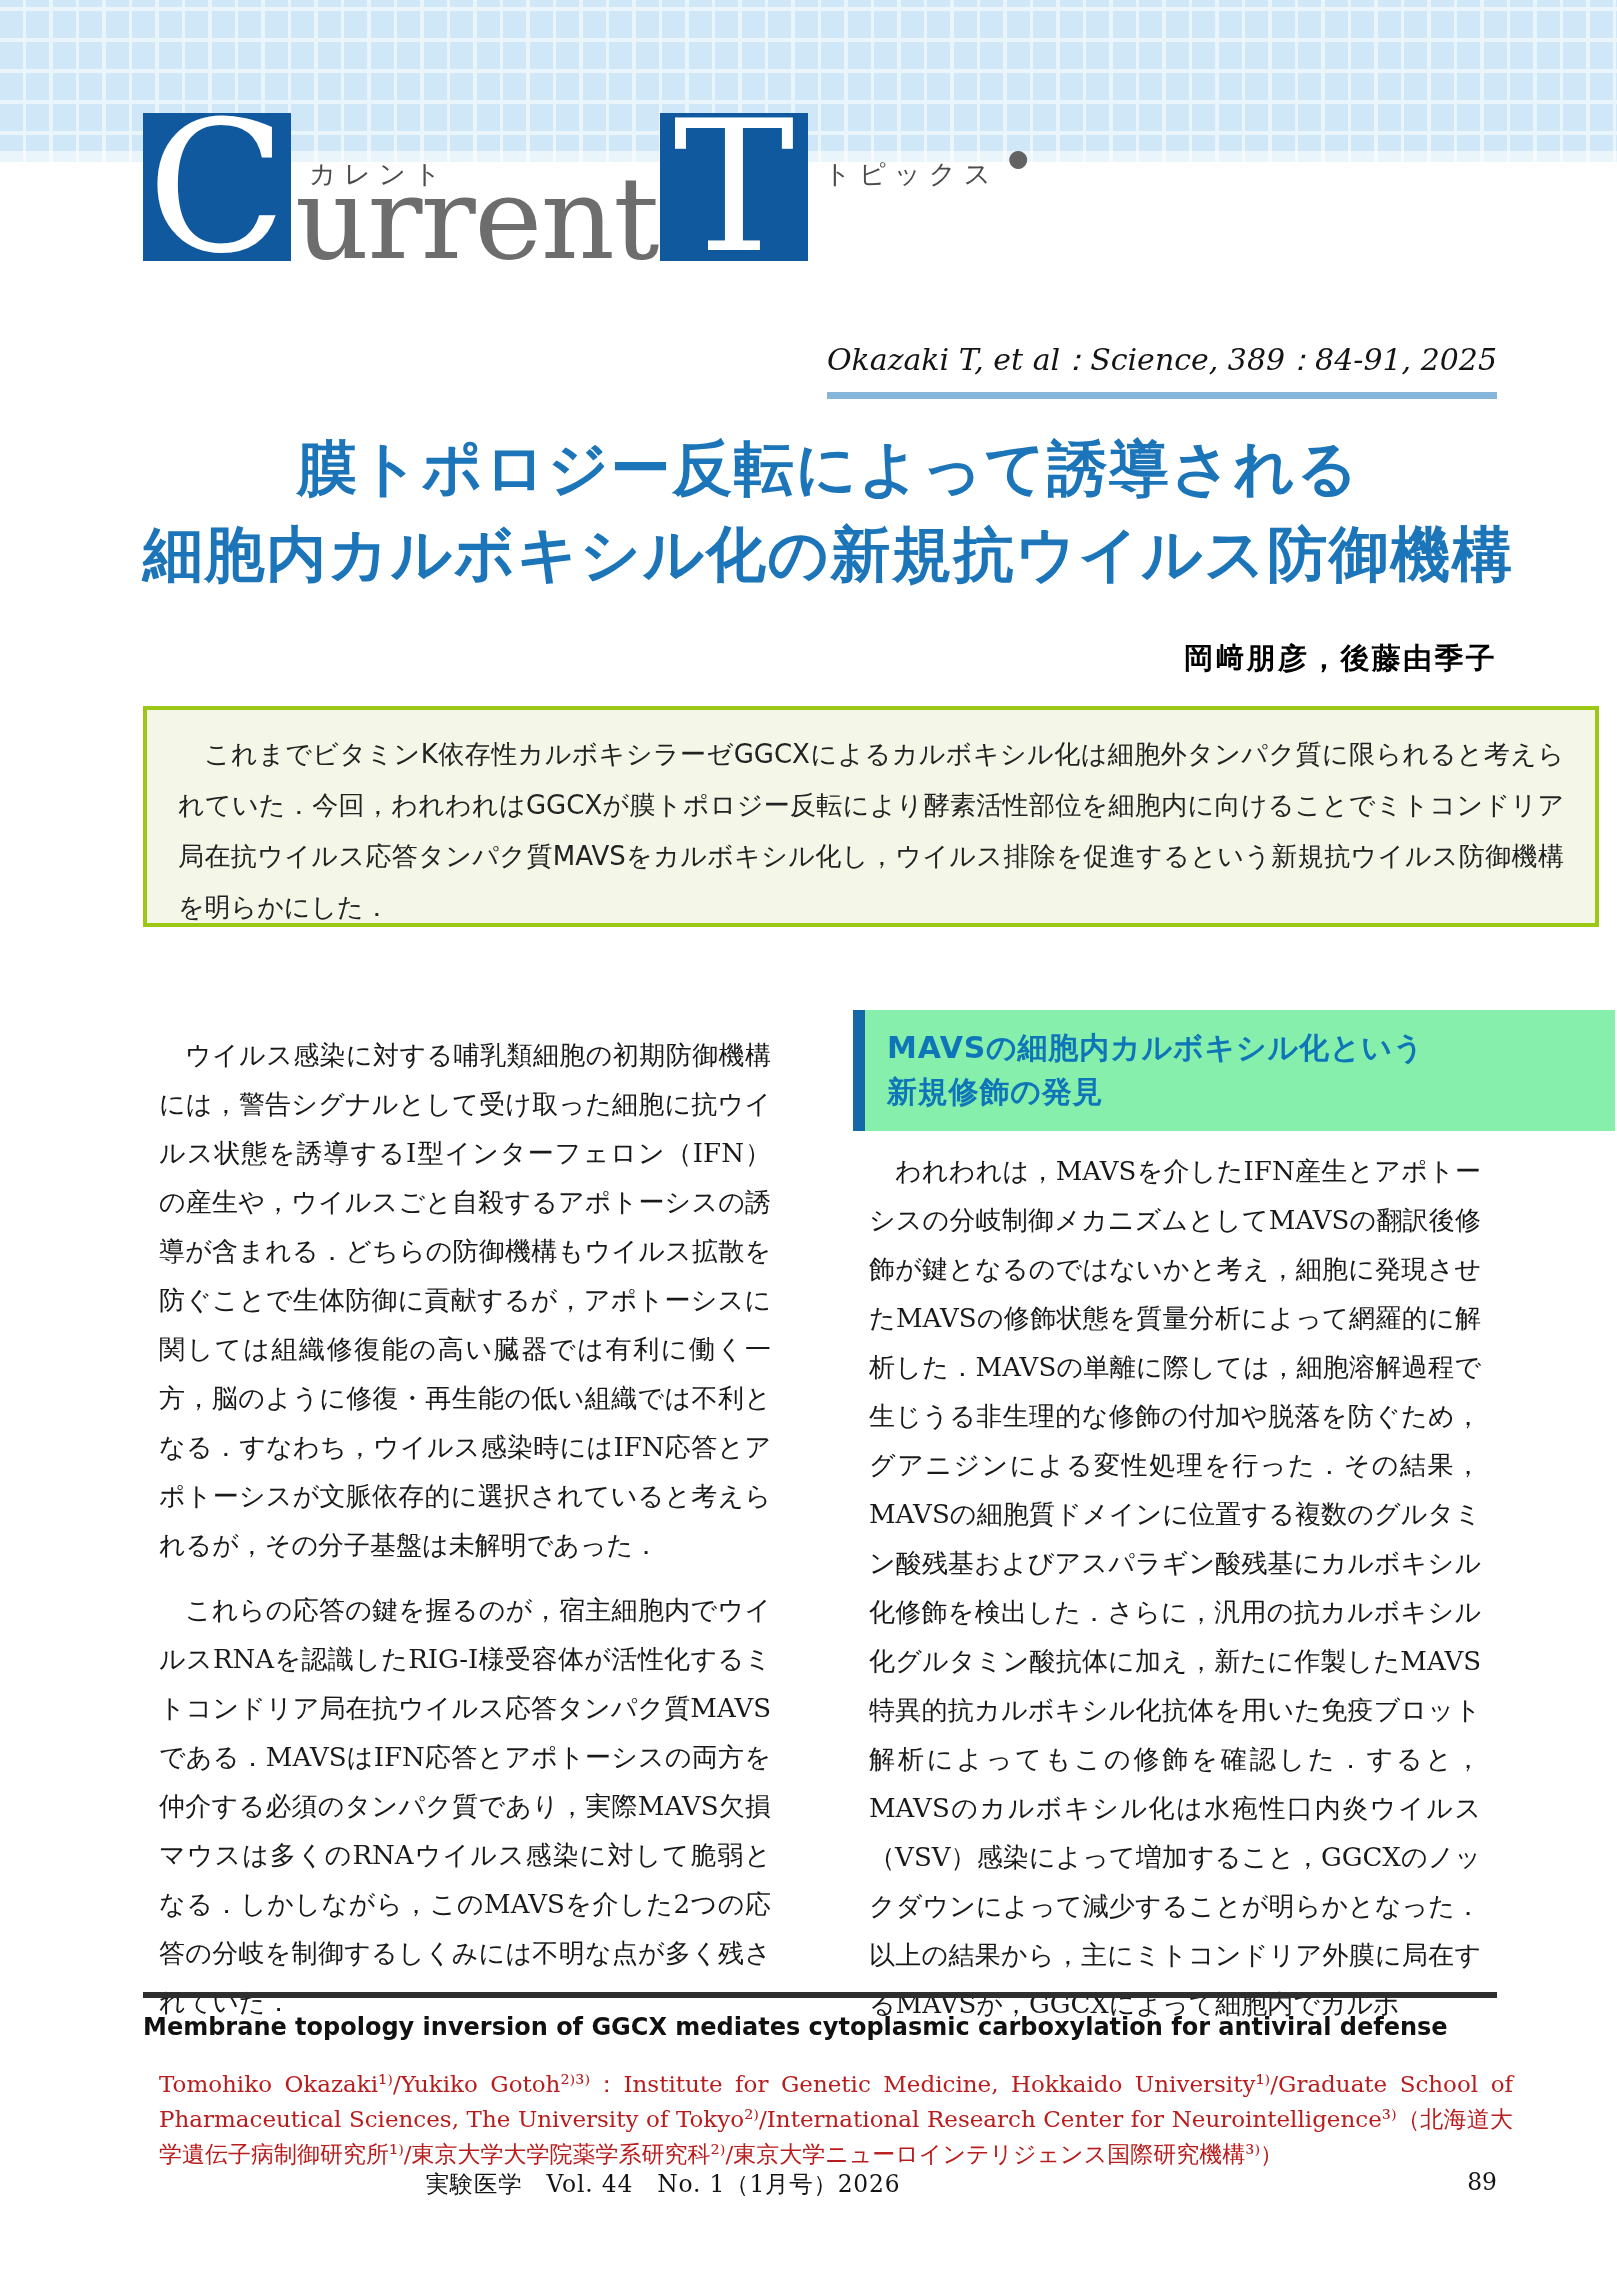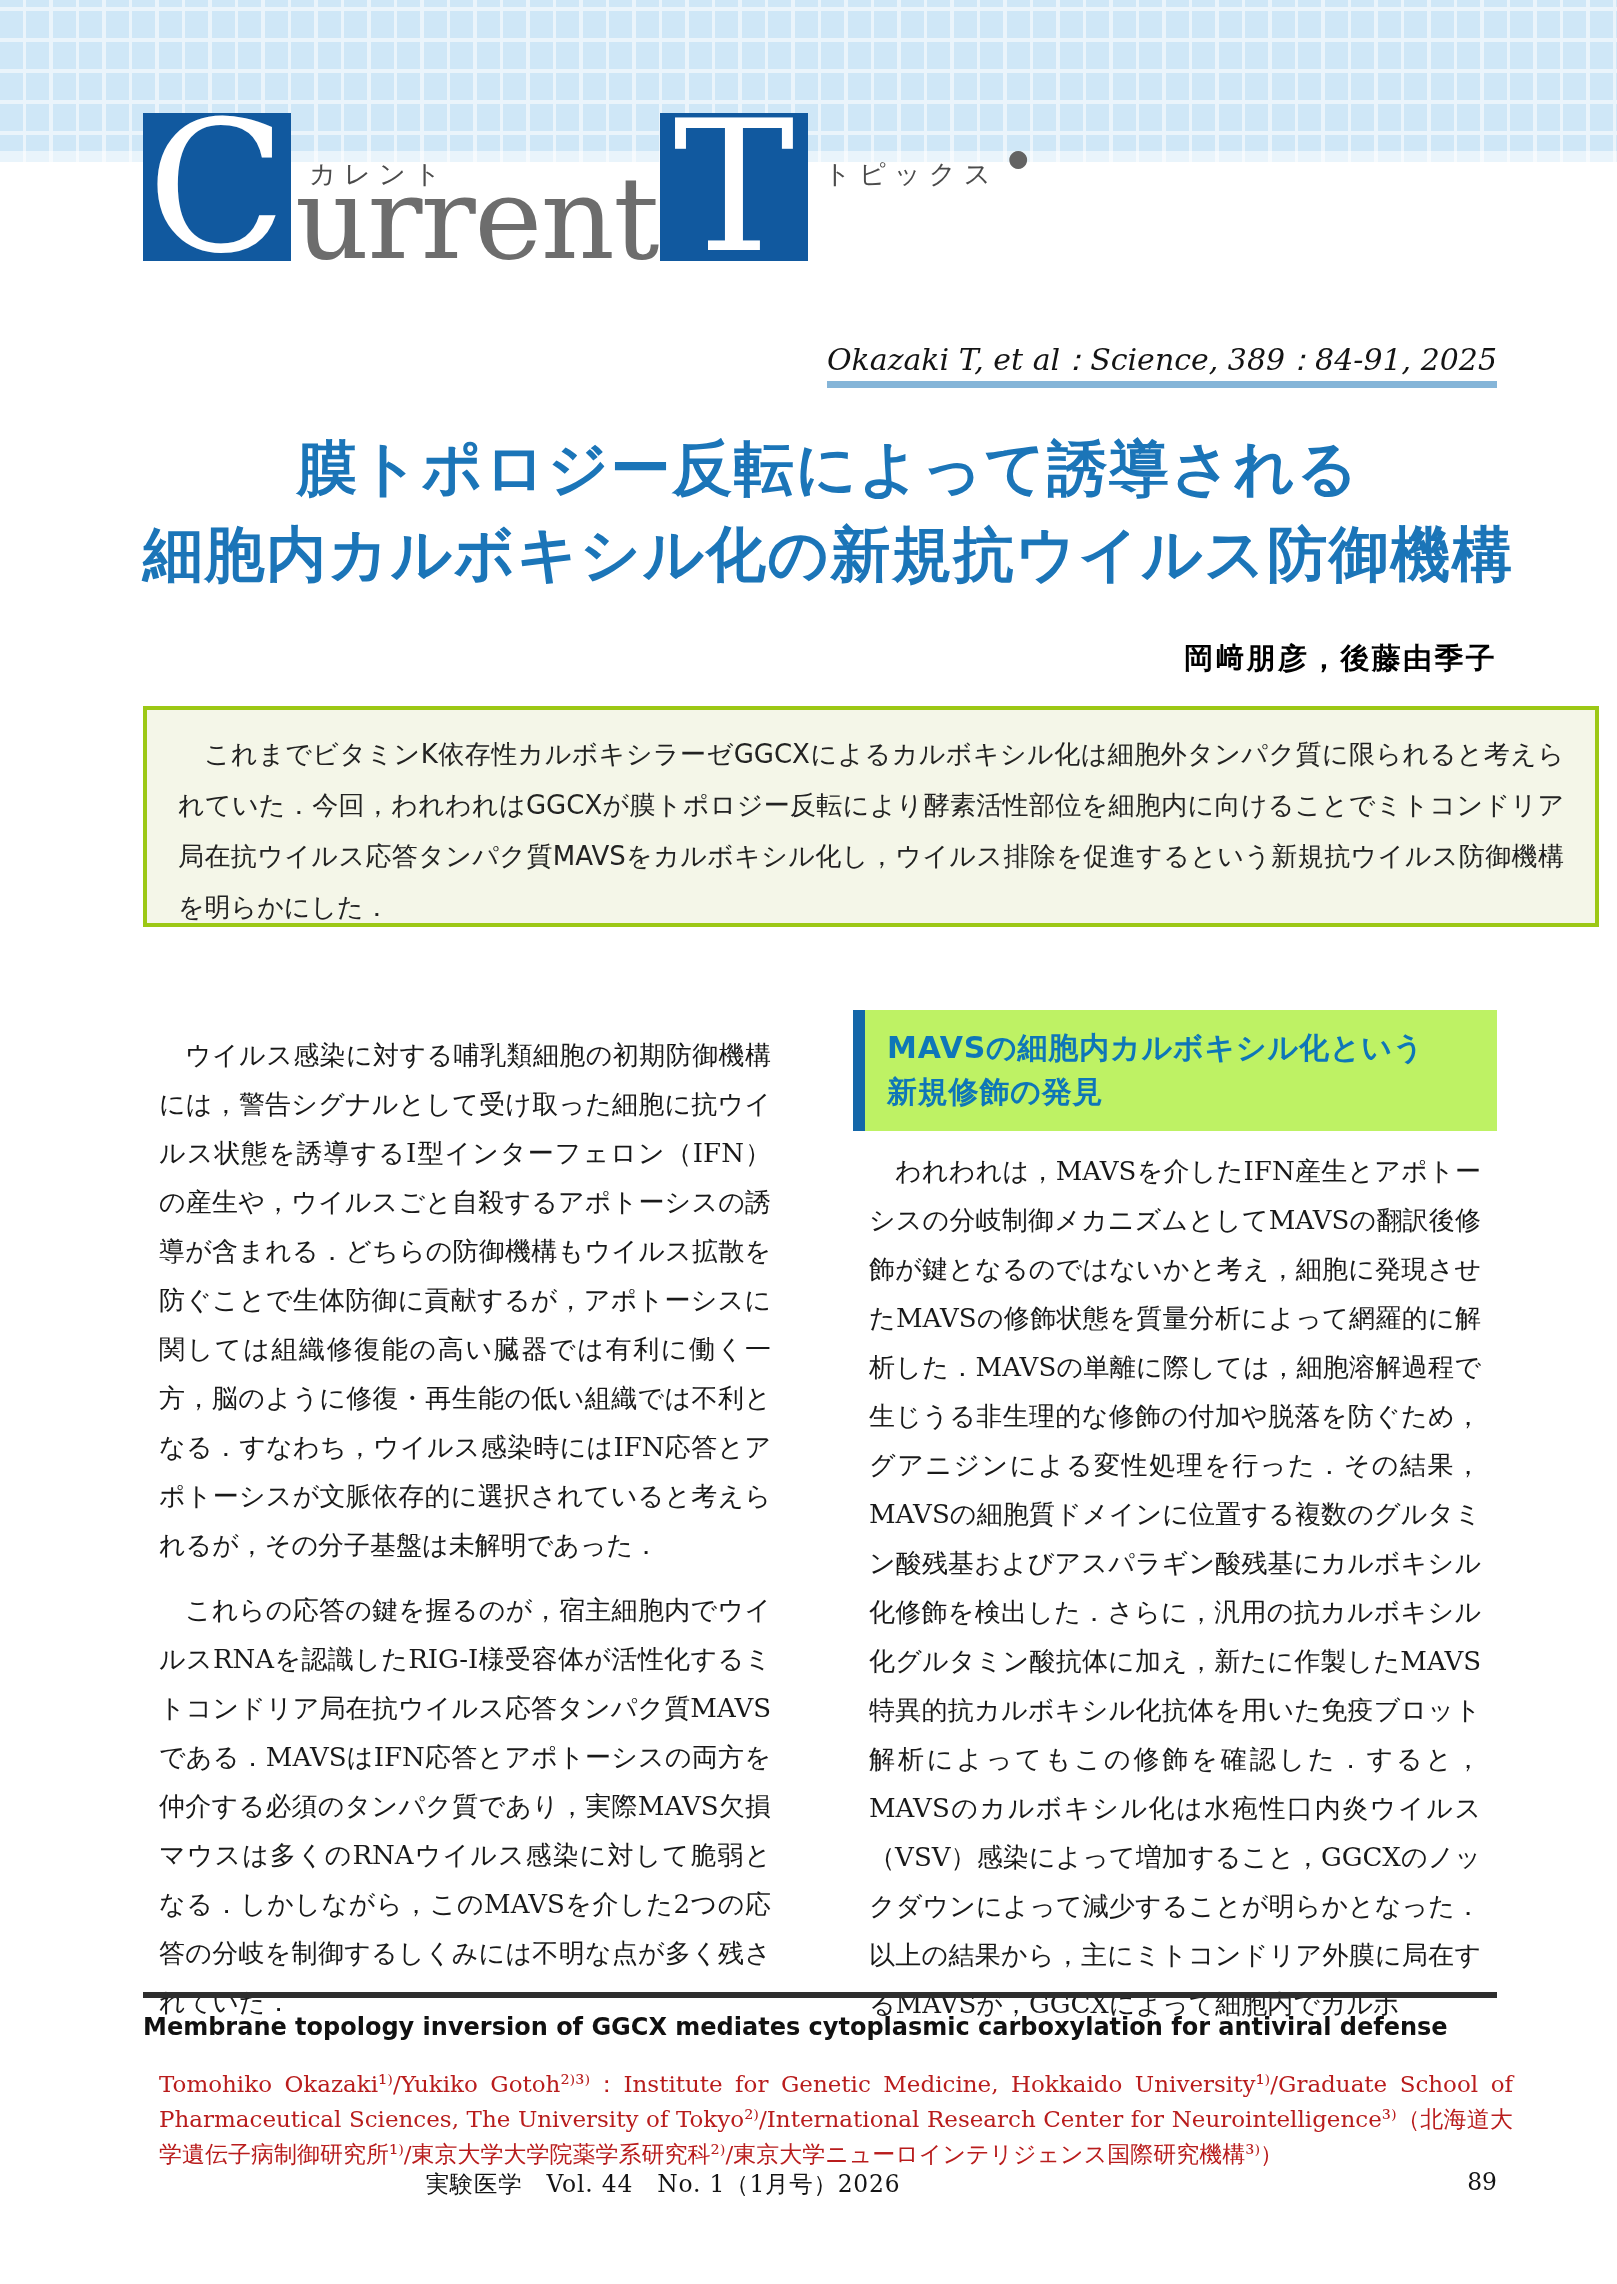--- a/index.html
+++ b/index.html
@@ -50,21 +50,21 @@
     position:absolute;left:1008px;top:147px;
     font-size:23.4px;color:#636363;line-height:23.4px;
     font-family:"DejaVu Sans",sans-serif;
   }
 
   
   .citation{
     position:absolute;right:121px;top:340px;
     font-family:"DejaVu Serif",serif;font-style:italic;
     font-size:30px;color:#141414;white-space:nowrap;
-    border-bottom:7px solid #85b5d8;
+    padding-bottom:11px;border-bottom:7px solid #85b5d8;
   }
 
   
   .article-title{
     position:absolute;left:143px;top:425px;margin:0;
     font-family:"DejaVu Sans","Liberation Sans",sans-serif;
     font-weight:bold;font-size:60px;line-height:86px;letter-spacing:1.6px;
     color:#1b75b8;white-space:nowrap;text-align:center;
   }
   .article-title span{display:block;}
@@ -92,22 +92,22 @@
   .col-left{left:143px;top:1015px;}
   .col-right{left:853px;top:1010px;}
   .body-par{
     margin:16px;font-family:"DejaVu Serif","Liberation Serif",serif;
     font-size:26px;line-height:49px;color:#191919;text-align:justify;
     text-indent:26px;overflow-wrap:break-word;
   }
 
   
   .section-heading{
-    box-sizing:border-box;width:644px;min-height:120px;
-    background:#bef264;border-left:12.5px solid #1467a9;
+    box-sizing:border-box;width:762px;min-height:120px;
+    background:#86efac;border-left:12.5px solid #1467a9;
     padding:16.4px 7.8px 16.4px 22px;margin-bottom:14px;
   }
   .section-heading span{
     display:block;font-family:"DejaVu Sans","Liberation Sans",sans-serif;
     font-weight:bold;font-size:30px;line-height:44px;color:#0e76b8;
     letter-spacing:0.8px;
   }
 
   
   .footnote-rule{

